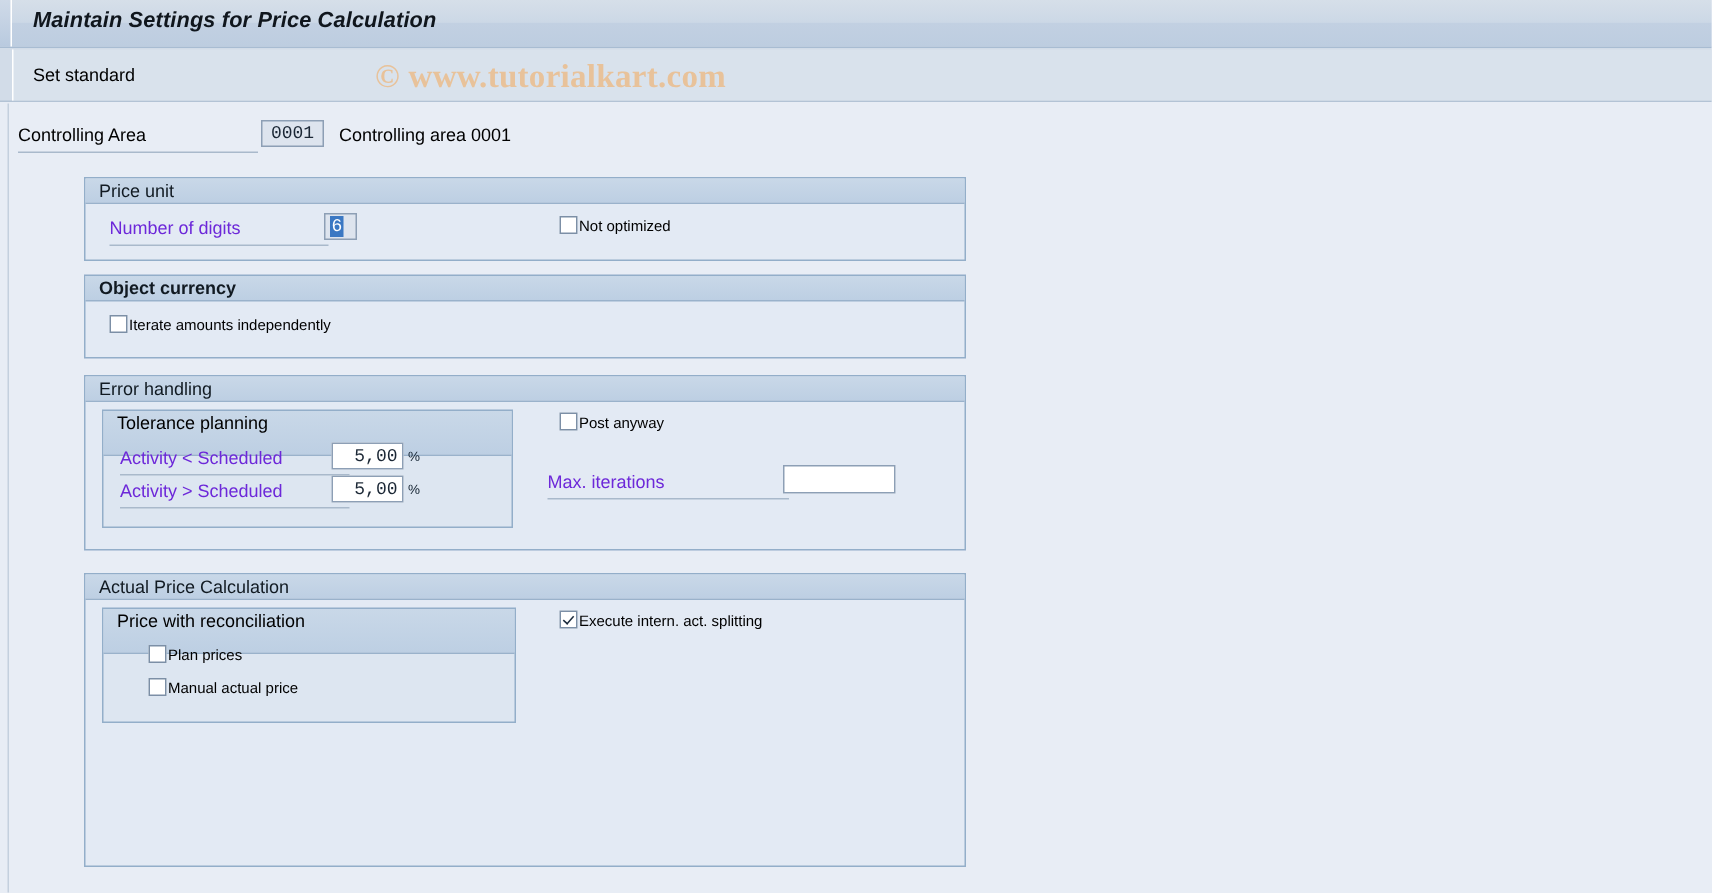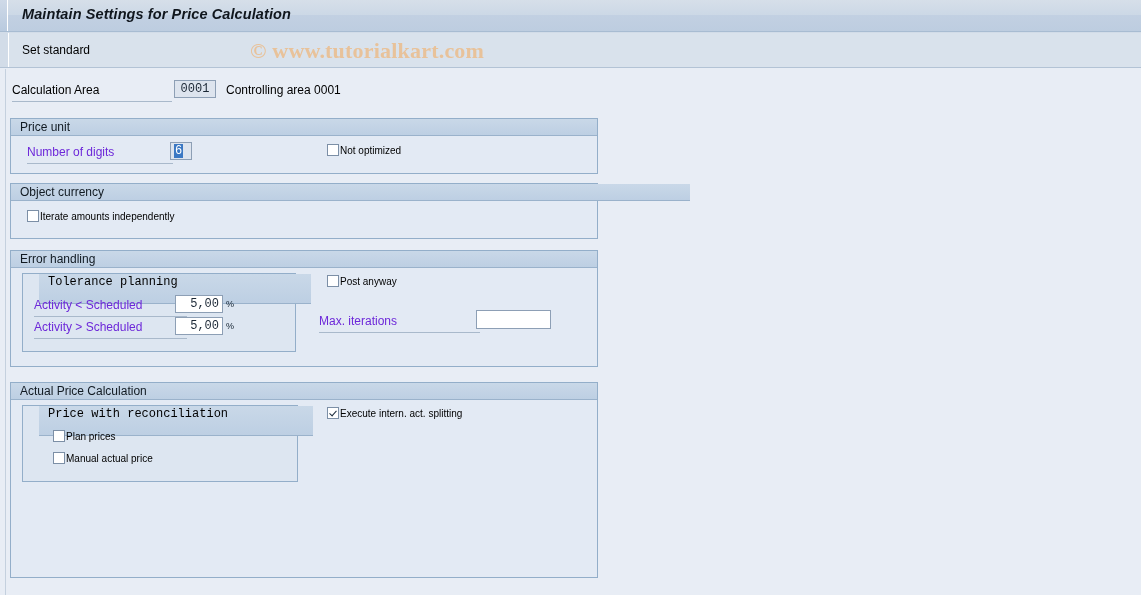--- a/index.html
+++ b/index.html
@@ -153,20 +153,21 @@
     font-size: 12px;
     white-space: nowrap;
   }
 
   
   .group {
     position: absolute;
     border: 1px solid #93aec9;
     background: #e3eaf4;
     box-sizing: border-box;
+    margin-left: 46px;
   }
   .group-header {
     position: absolute;
     left: 0;
     top: 0;
     height: 17px;
     background: linear-gradient(to bottom, #c9d8e8, #bdcfe3);
     border-bottom: 1px solid #9ab2cb;
     box-sizing: border-box;
   }
@@ -180,26 +181,25 @@
   }
 
   .subgroup {
     position: absolute;
     border: 1px solid #93aec9;
     background: #dde6f1;
     box-sizing: border-box;
   }
   .subgroup-header {
     position: absolute;
-    left: 16px; top: 0;
+    left: 0; top: 0;
     height: 30px;
     background: linear-gradient(to bottom, #c9d8e8, #bdcfe3);
     border-bottom: 1px solid #9ab2cb;
     box-sizing: border-box;
-    font-family: Liberation Mono, monospace;
   }
   .subgroup-header span {
     position: absolute;
     left: 9px;
     top: 1px;
     font-size: 12px;
     white-space: nowrap;
   }
 
   
@@ -284,40 +284,40 @@
 <div class="toolbar">
   <div class="toolbar-inner"></div>
   <div class="toolbar-btn">Set standard</div>
 </div>
 <div class="watermark">© www.tutorialkart.com</div>
 
 <div class="content">
   <div class="content-left-border"></div>
 
   <div class="ca-row" style="width:520px;">
-    <div class="ca-label">Calculation Area</div>
+    <div class="ca-label">Controlling Area</div>
     <div class="ca-underline"></div>
     <div class="ca-field">0001</div>
     <div class="ca-desc">Controlling area 0001</div>
   </div>
 
   <div class="group" style="left:10px; top:49px; width:588px; height:56px;">
     <div class="group-header" style="width:586px;">
       <span>Price unit</span>
     </div>
     <div class="fld-label" style="left:16px; top:26px;">Number of digits</div>
     <div class="fld-underline" style="left:16px; top:44px; width:146px;"></div>
     <div class="input sel" style="left:159px; top:23px; width:22px; height:18px;"><span class="selchar">6</span></div>
     <div class="cb" style="left:316px; top:25px;">
       <span class="box"></span><span>Not optimized</span>
     </div>
   </div>
 
   <div class="group" style="left:10px; top:114px; width:588px; height:56px;">
-    <div class="group-header" style="width:679px;">
+    <div class="group-header" style="width:586px;font-weight:bold;">
       <span>Object currency</span>
     </div>
     <div class="cb" style="left:16px; top:26px;">
       <span class="box"></span><span>Iterate amounts independently</span>
     </div>
   </div>
 
   <div class="group" style="left:10px; top:181px; width:588px; height:117px;">
     <div class="group-header" style="width:586px;">
       <span>Error handling</span>

